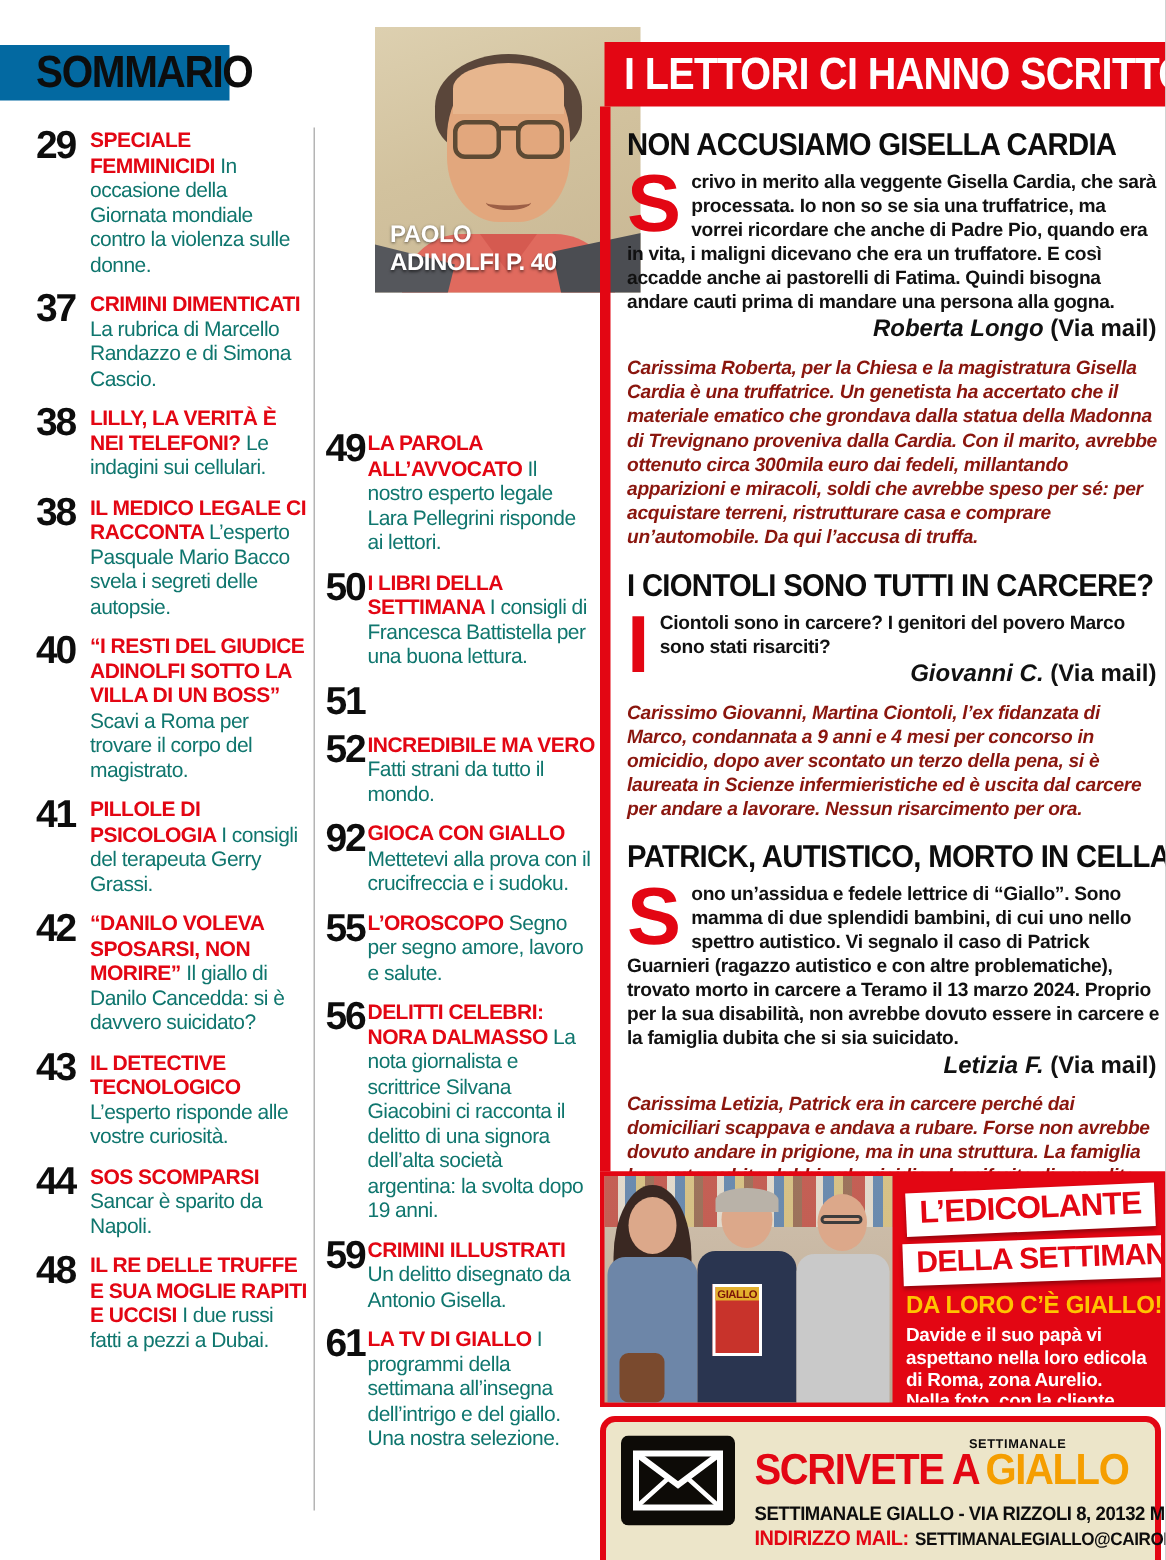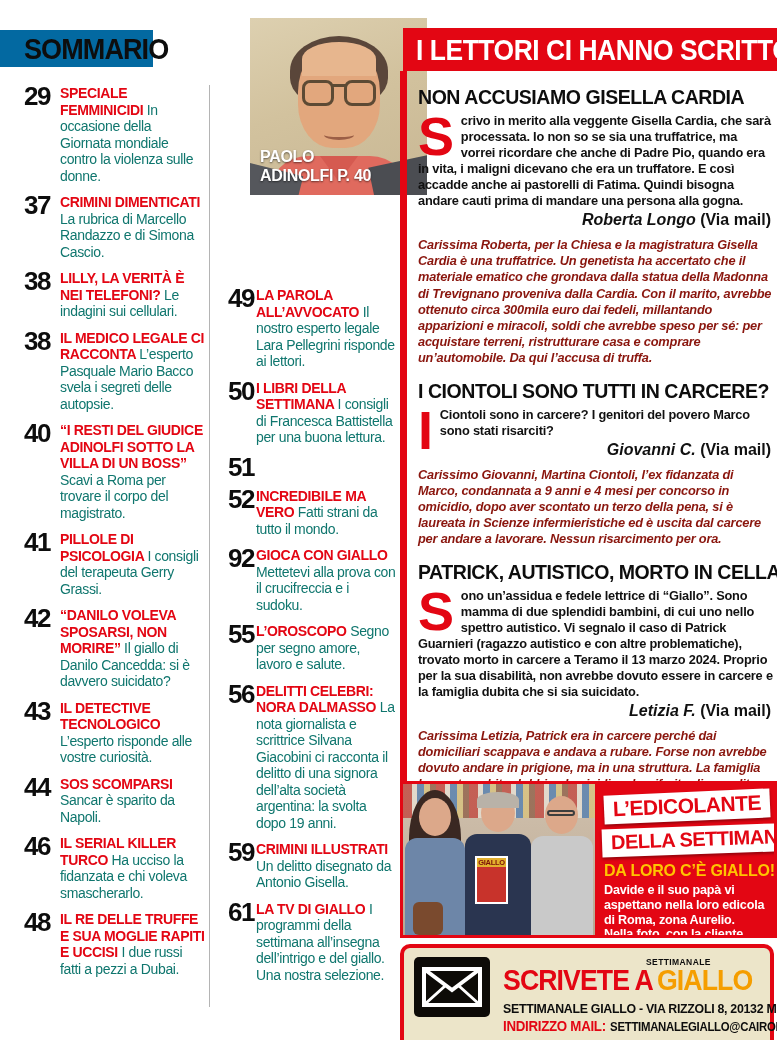--- a/index.html
+++ b/index.html
@@ -17,21 +17,21 @@
   
   .col-rule { position:absolute; left:209px; top:85px; width:1px; height:922px; background:#b4b4b4; }
 
   
   .toc { position:absolute; }
   .toc-left  { left:24px;  top:85px;  width:181px; }
   .toc-mid   { left:217px; top:287px; width:180px; }
   .toc-row { display:flex; margin-bottom:10px; }
   .toc-num { flex:0 0 36px; font-weight:bold; font-size:26px; letter-spacing:-1.5px;
              line-height:22px; color:#0d0d0d; }
-  .toc-mid .toc-num { flex:0 0 28px;margin-left:11px; }
+  .toc-mid .toc-num { flex:0 0 28px; }
   .toc-text { flex:1; font-size:14px; line-height:16.5px; letter-spacing:-.35px; font-weight:bold; }
   .toc-title { color:#e30613; text-transform:uppercase; }
   .toc-desc { color:#0f766e; font-weight:normal; }
 
   
   .adinolfi { position:absolute; left:218px; top:18px; width:177px; height:177px; overflow:hidden;
               background:linear-gradient(160deg,#dccfae 0%,#d2c29e 45%,#c9b astuteness 0%) , #d2c29e;margin-left:32px; }
   .adinolfi { background:linear-gradient(160deg,#ddd0b0 0%,#d2c29e 45%,#c8b794 100%); }
   .ad-hair { position:absolute; left:40px; top:18px; width:98px; height:70px; border-radius:50% 50% 40% 40%;
              background:#5a463a; }
@@ -160,24 +160,20 @@
     </div>
     <div class="toc-row">
       <div class="toc-num">43</div>
       <p class="toc-text"><span class="toc-title">IL DETECTIVE TECNOLOGICO</span> <span class="toc-desc">L’esperto risponde alle vostre curiosità.</span></p>
     </div>
     <div class="toc-row">
       <div class="toc-num">44</div>
       <p class="toc-text"><span class="toc-title">SOS SCOMPARSI</span> <span class="toc-desc">Sancar è sparito da Napoli.</span></p>
     </div>
     <div class="toc-row">
-      <div class="toc-num">46</div>
-      <p class="toc-text"><span class="toc-title">IL SERIAL KILLER TURCO</span> <span class="toc-desc">Ha ucciso la fidanzata e chi voleva smascherarlo.</span></p>
-    </div>
-    <div class="toc-row">
       <div class="toc-num">48</div>
       <p class="toc-text"><span class="toc-title">IL RE DELLE TRUFFE E SUA MOGLIE RAPITI E UCCISI</span> <span class="toc-desc">I due russi fatti a pezzi a Dubai.</span></p>
     </div>
   </div>
 
   <div class="adinolfi">
     <div class="ad-hair"></div>
     <div class="ad-head"></div>
     <div class="ad-scalp"></div>
     <div class="ad-shirt"></div>

